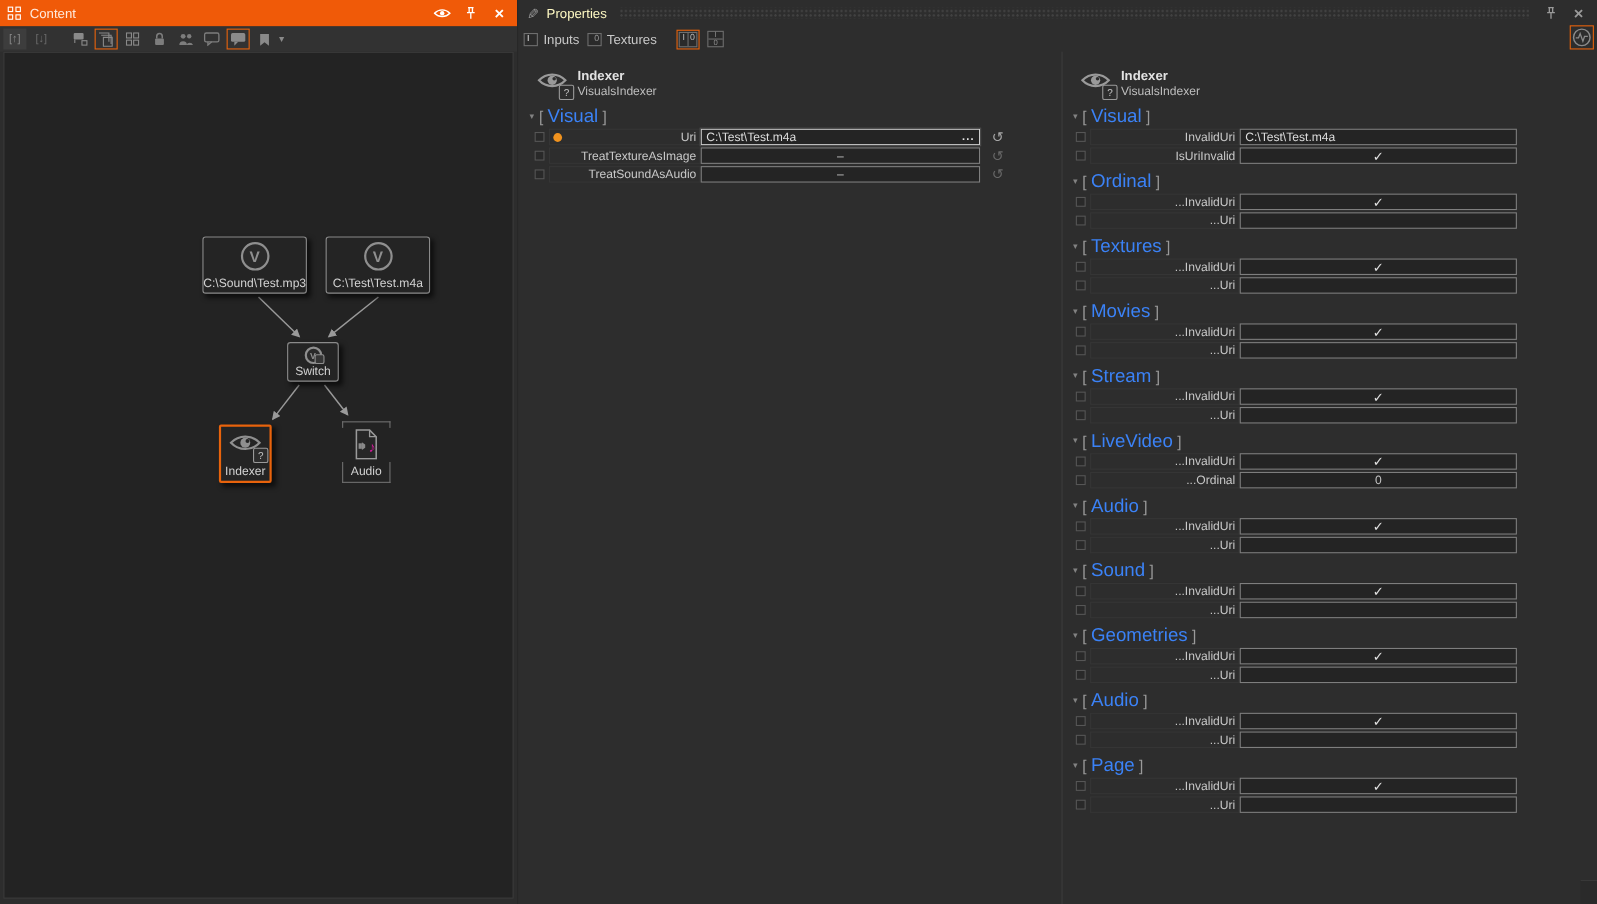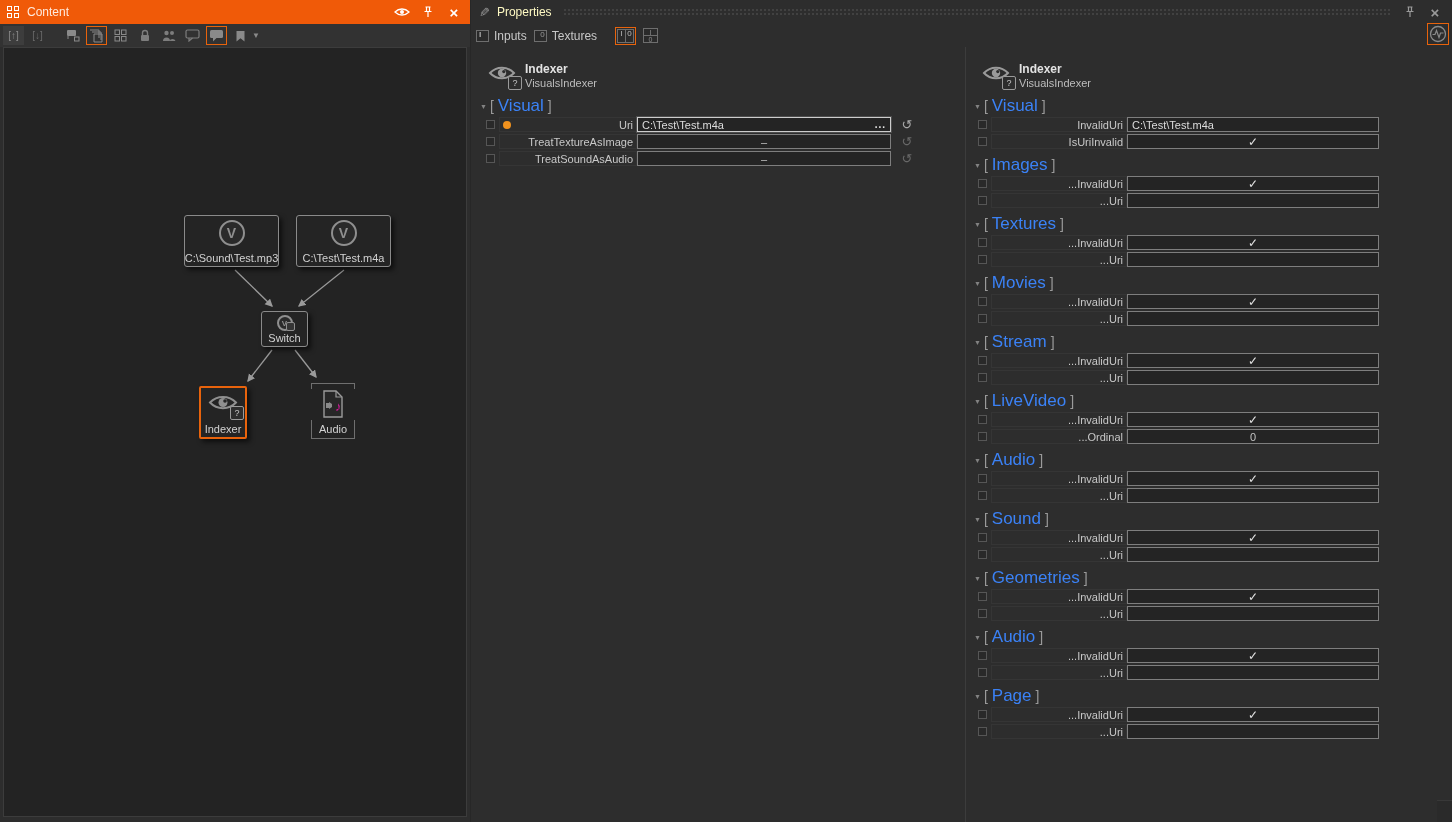--- a/index.html
+++ b/index.html
@@ -386,21 +386,21 @@
         </div>
         <div class="pfield check">
           <span class="checkmark">✓</span>
         </div>
       </div>
     </div>
     <div class="psection">
       <div class="section-header">
         <span class="tri">▼</span>
         <span class="brk">[</span>
-        <span class="section-name">Images</span>
+        <span class="section-name">Ordinal</span>
         <span class="brk">]</span>
       </div>
       <div class="prow">
         <span class="cb"></span>
         <div class="plabel">
           <span class="plabel-text">...InvalidUri</span>
         </div>
         <div class="pfield check">
           <span class="checkmark">✓</span>
         </div>

